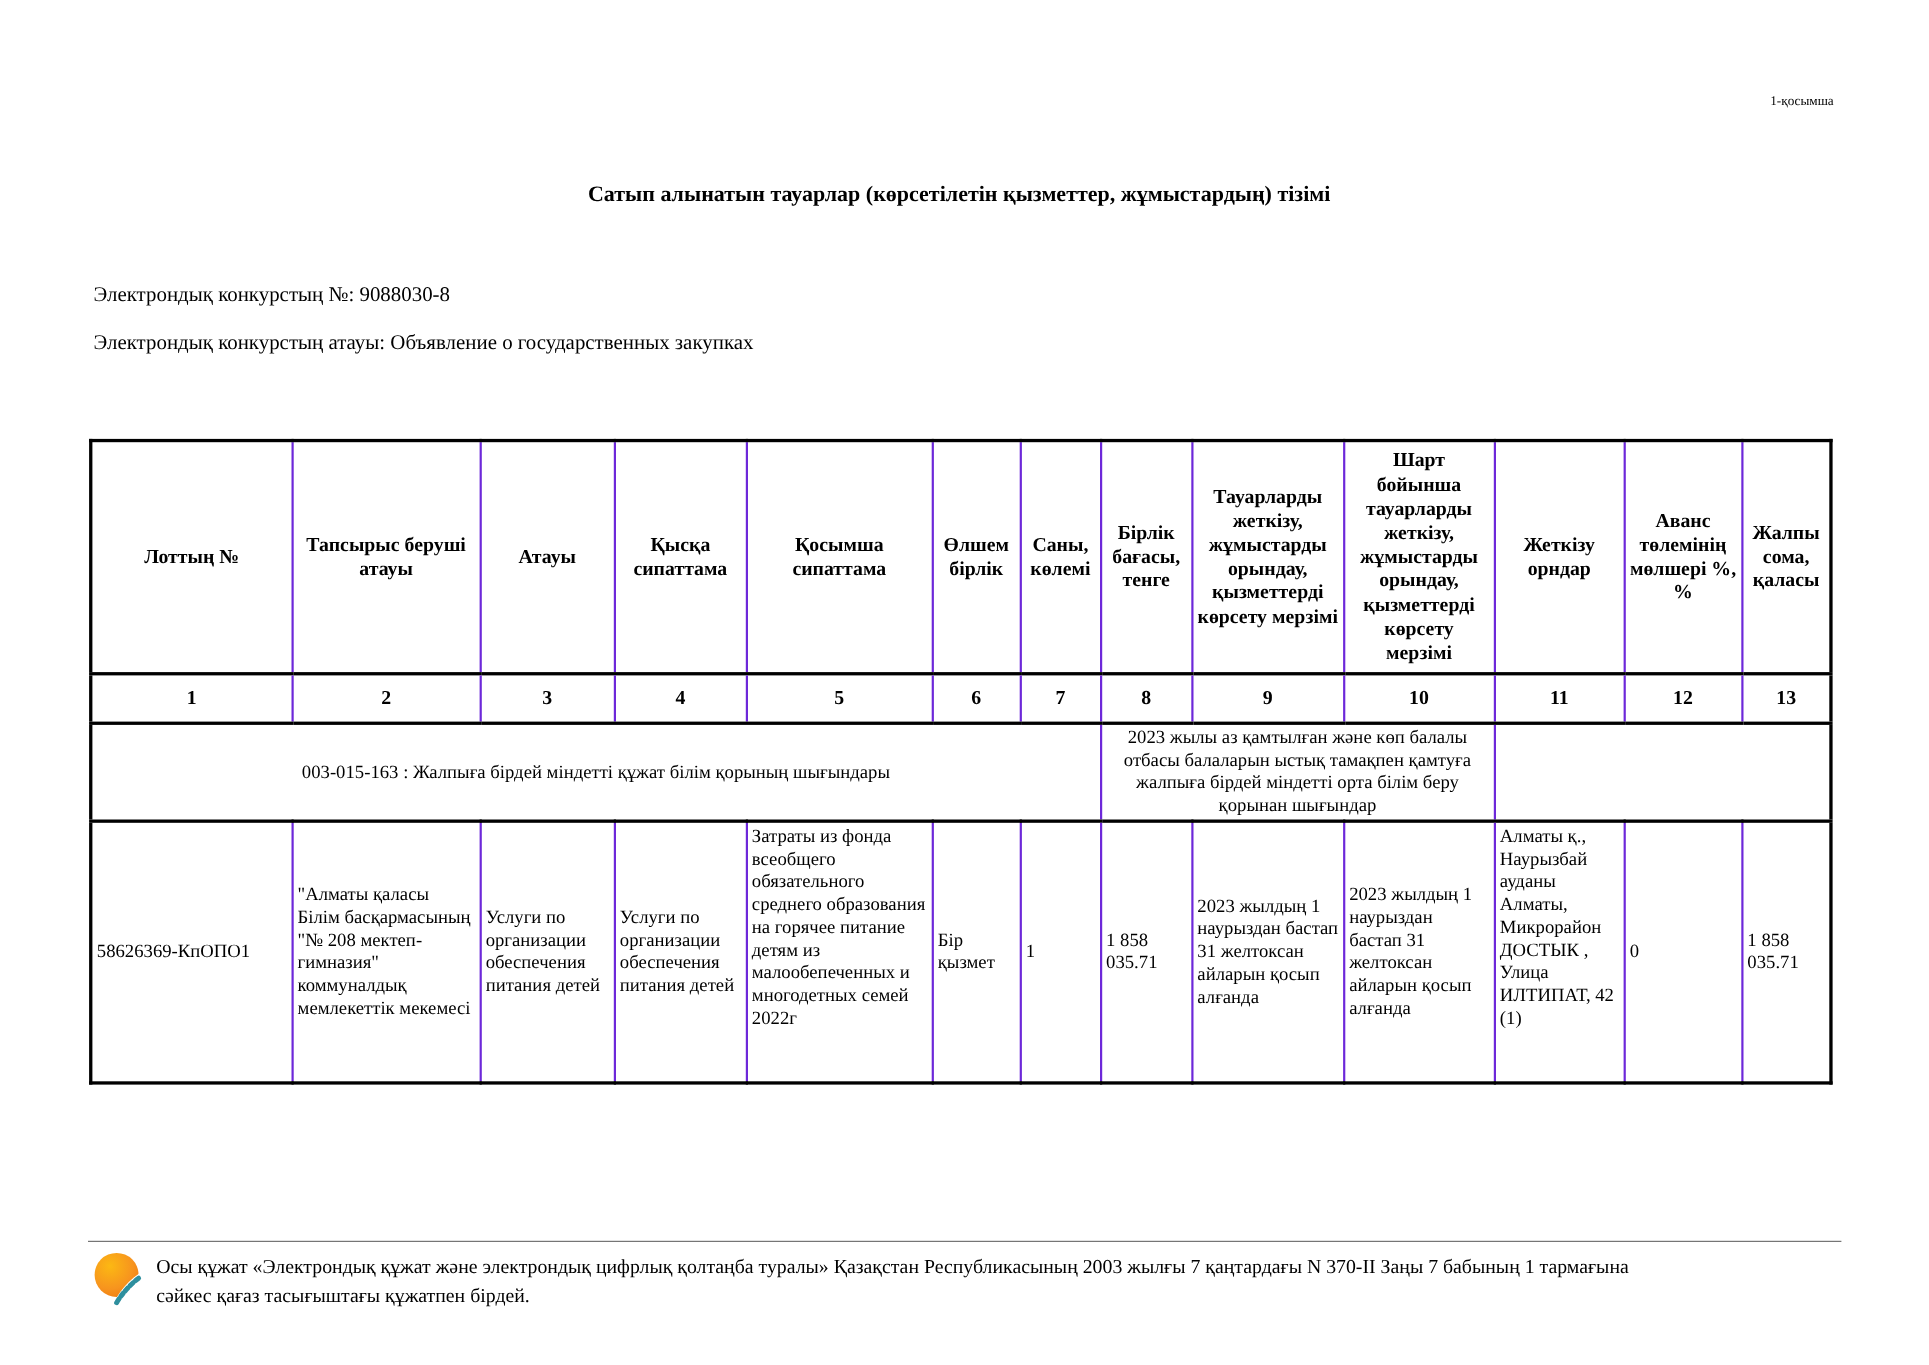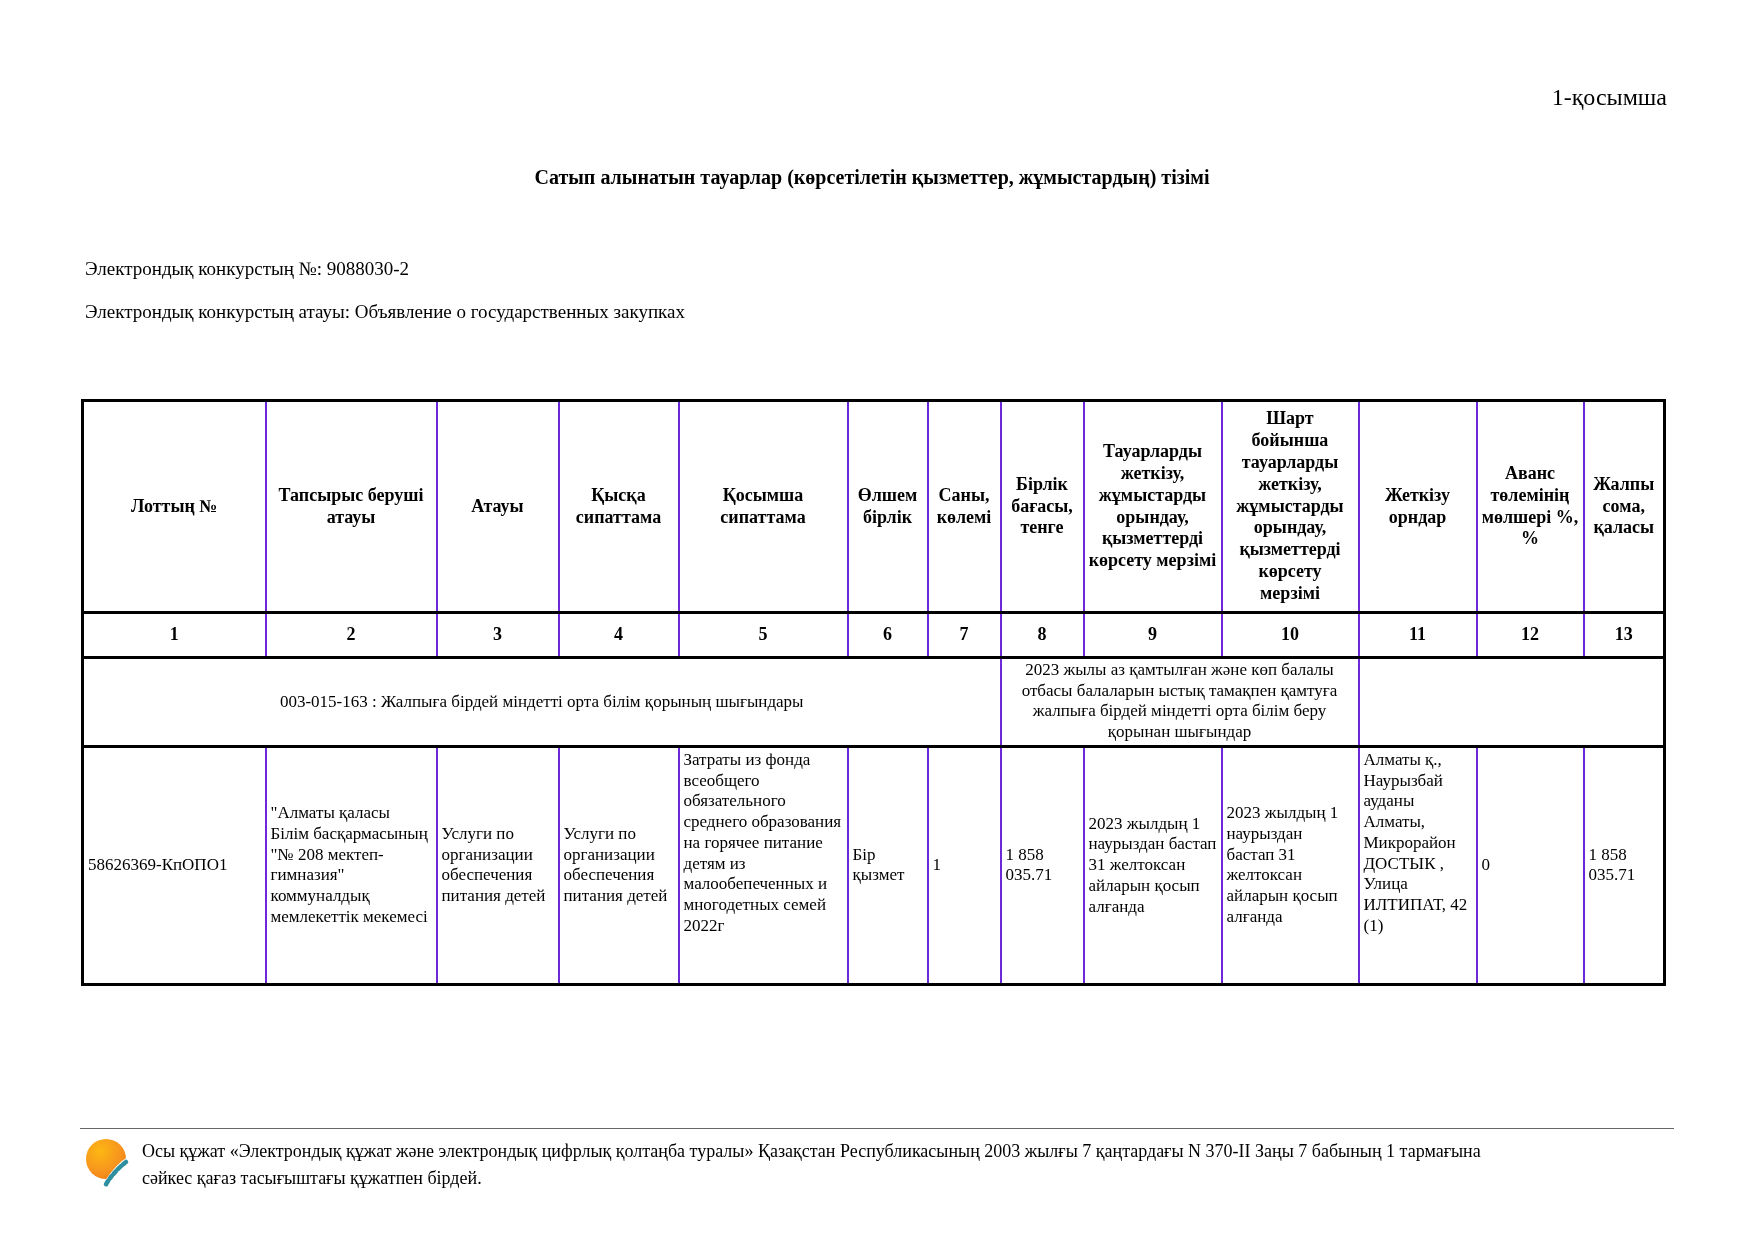--- a/index.html
+++ b/index.html
@@ -3,21 +3,21 @@
 <meta charset="utf-8">
 <style>
   html,body { margin:0; padding:0; background:#fff; }
   .page {
     position:relative; width:1754px; height:1241px; background:#ffffff;
     font-family:"Liberation Serif","DejaVu Serif",serif; color:#000;
     overflow:hidden;
   }
   .appendix {
     position:absolute; top:84px; left:81px; width:1586px;
-    text-align:right; font-size:24px;
+    text-align:right; font-size:12px;
   }
   .title {
     position:absolute; top:166px; left:81px; width:1582px;
     text-align:center; font-weight:bold; font-size:20px;
   }
   .info-line { position:absolute; left:85px; font-size:19px; }
   .info-line.l1 { top:258px; }
   .info-line.l2 { top:301px; }
 
   table.lots {
@@ -59,21 +59,21 @@
 </style>
 </head>
 <body>
 
 <div class="page">
 
   <div class="appendix">1-қосымша</div>
 
   <div class="title">Сатып алынатын тауарлар (көрсетілетін қызметтер, жұмыстардың) тізімі</div>
 
-  <div class="info-line l1">Электрондық конкурстың №: 9088030-2</div>
+  <div class="info-line l1">Электрондық конкурстың №: 9088030-8</div>
   <div class="info-line l2">Электрондық конкурстың атауы: Объявление о государственных закупках</div>
 
   <table class="lots">
     <colgroup>
       <col style="width:183px">
         <col style="width:171px">
         <col style="width:122px">
       <col style="width:120px">
         <col style="width:169px">
         <col style="width:80px">
@@ -110,21 +110,21 @@
       <td>6</td>
       <td>7</td>
       <td>8</td>
       <td>9</td>
       <td>10</td>
       <td>11</td>
       <td>12</td>
       <td>13</td>
     </tr>
     <tr class="group">
-      <td colspan="7"><span class="b">003-015-163</span> <span>: Жалпыға бірдей міндетті орта білім қорының шығындары</span></td>
+      <td colspan="7"><span class="b">003-015-163</span> <span>: Жалпыға бірдей міндетті құжат білім қорының шығындары</span></td>
       <td colspan="3" class="note">2023 жылы аз қамтылған және көп балалы отбасы балаларын ыстық тамақпен қамтуға жалпыға бірдей міндетті орта білім беру қорынан шығындар</td>
       <td colspan="3"></td>
     </tr>
     <tr class="data">
       <td>58626369-КпОПО1</td>
       <td>"Алматы қаласы Білім басқармасының "№ 208 мектеп-гимназия" коммуналдық мемлекеттік мекемесі</td>
       <td>Услуги по организации обеспечения питания детей</td>
       <td>Услуги по организации обеспечения питания детей</td>
       <td class="vtop">Затраты из фонда всеобщего обязательного среднего образования на горячее питание детям из малообепеченных и многодетных семей 2022г</td>
       <td>Бір қызмет</td>

